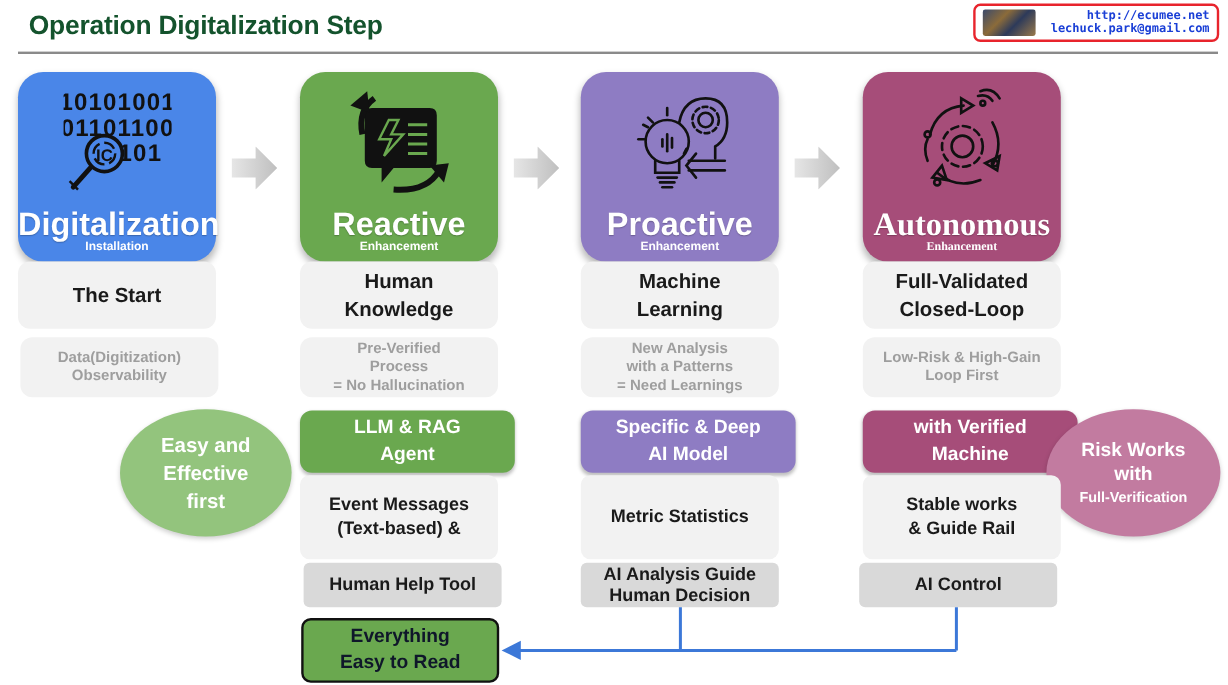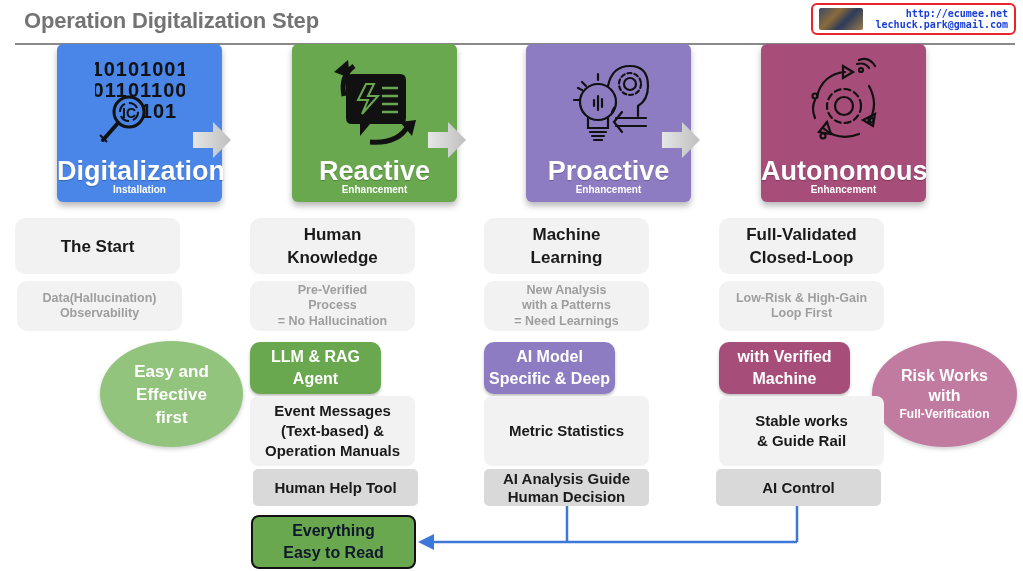--- a/index.html
+++ b/index.html
@@ -1,42 +1,42 @@
 <!DOCTYPE html>
 <html><head>
 <meta charset="utf-8">
 <style>
   * { box-sizing: border-box; margin: 0; padding: 0; }
   html, body { width: 1023px; height: 571px; background: #ffffff; overflow: hidden; }
   body { position: relative; font-family: "Liberation Sans", "DejaVu Sans", sans-serif; color: #111; }
 
-  .title { position: absolute; left: 24px; top: 8px; font-size: 22px; font-weight: bold; color: #737373; letter-spacing: -0.2px; }
+  .title { position: absolute; left: 24px; top: 8px; font-size: 22px; font-weight: bold; color: #14532d; letter-spacing: -0.2px; }
   .title-rule { position: absolute; left: 15px; top: 43px; width: 1000px; height: 2px; background: #8a8a8a; }
 
   .contact { position: absolute; left: 811px; top: 3px; width: 205px; height: 32px; border: 2px solid #e8242c; border-radius: 6px; background: #fff; display: flex; align-items: center; padding: 0 6px; }
   .contact .thumb { width: 44px; height: 22px; border-radius: 2px; background: linear-gradient(135deg, #3b4a6b 0%, #8b6b3a 35%, #2d3a5a 60%, #9a7a4a 100%); flex: none; }
   .contact .lines { flex: 1; text-align: right; font-family: "DejaVu Sans Mono", monospace; font-size: 10px; font-weight: bold; color: #1a3fd6; line-height: 11px; }
 
-  .hero { position: absolute; top: 44px; width: 165px; height: 158px; border-radius: 6px; color: #fff; text-align: center; box-shadow: 0 4px 6px rgba(0,0,0,0.28); margin-left: 42px; }
+  .hero { position: absolute; top: 60px; width: 165px; height: 158px; border-radius: 21px; color: #fff; text-align: center; box-shadow: 0 4px 6px rgba(0,0,0,0.28); }
   .hero .icon { position: absolute; left: 50%; top: 12px; width: 90px; height: 96px; margin-left: -45px; }
   .hero .h-title { position: absolute; left: 0; right: 0; top: 112px; font-size: 27px; font-weight: bold; text-shadow: 0 1px 1px rgba(0,0,0,0.25); }
   .hero .h-sub { position: absolute; left: 0; right: 0; top: 140px; font-size: 10px; font-weight: bold; }
 
   .h1 { left: 15px; background: #4a86e8; }
   .h2 { left: 250px; background: #6aa84f; }
   .h3 { left: 484px; background: #8e7cc3; }
-  .h4 { left: 719px; background: #a64d79; }
+  .h4 { left: 719px; background: #a64d79; font-family: Liberation Serif, serif; }
 
   .step-arrow { position: absolute; top: 122px; width: 38px; height: 36px; }
 
   .box { position: absolute; border-radius: 10px; display: flex; align-items: center; justify-content: center; text-align: center; font-weight: bold; }
   .stage { top: 218px; width: 165px; height: 56px; background: #f2f2f2; font-size: 17px; color: #1a1a1a; line-height: 23px; }
   .desc { top: 281px; width: 165px; height: 50px; background: #f2f2f2; font-size: 12.5px; color: #9e9e9e; line-height: 15.5px; }
 
-  .tool { top: 342px; width: 131px; height: 52px; color: #fff; font-size: 16px; line-height: 22px; box-shadow: 0 2px 3px rgba(0,0,0,0.25); }
+  .tool { top: 342px; width: 179px; height: 52px; color: #fff; font-size: 16px; line-height: 22px; box-shadow: 0 2px 3px rgba(0,0,0,0.25); }
   .tool.t2 { background: #6aa84f; }
   .tool.t3 { background: #8e7cc3; }
   .tool.t4 { background: #a64d79; }
 
   .detail { top: 396px; width: 165px; height: 70px; background: #f2f2f2; font-size: 15px; color: #1a1a1a; line-height: 20px; border-radius: 8px; }
   .role { top: 469px; width: 165px; height: 37px; background: #d9d9d9; font-size: 15px; color: #1a1a1a; line-height: 18px; border-radius: 5px; }
 
   .bubble { position: absolute; border-radius: 50%; color: #fff; font-weight: bold; text-align: center; display: flex; flex-direction: column; justify-content: center; align-items: center; box-shadow: 0 2px 4px rgba(0,0,0,0.2); }
   .bubble.b1 { left: 100px; top: 341px; width: 143px; height: 106px; background: #93c47d; font-size: 17px; line-height: 23px; }
   .bubble.b2 { left: 872px; top: 341px; width: 145px; height: 106px; background: #c27ba0; }
@@ -186,21 +186,21 @@
 </div>
 <div class="box stage" style="left:719px">
   <div>
       <div>Full-Validated</div>
       <div>Closed-Loop</div>
     </div>
 </div>
 
 <div class="box desc" style="left:17px">
   <div>
-      <div>Data(Hallucination)</div>
+      <div>Data(Digitization)</div>
       <div>Observability</div>
     </div>
 </div>
 <div class="box desc" style="left:250px">
   <div>
       <div>Pre-Verified</div>
       <div>Process</div>
       <div>= No Hallucination</div>
     </div>
 </div>
@@ -225,42 +225,41 @@
 </div>
 
 <div class="box tool t2" style="left:250px">
   <div>
       <div>LLM &amp; RAG</div>
       <div>Agent</div>
     </div>
 </div>
 <div class="box tool t3" style="left:484px">
   <div>
+      <div>Specific &amp; Deep</div>
       <div>AI Model</div>
-      <div>Specific &amp; Deep</div>
     </div>
 </div>
 <div class="box tool t4" style="left:719px">
   <div>
       <div>with Verified</div>
       <div>Machine</div>
     </div>
 </div>
 
 <div class="bubble b2">
   <div class="l1">Risk Works</div>
   <div class="l1">with</div>
   <div class="l3">Full-Verification</div>
 </div>
 
 <div class="box detail" style="left:250px">
   <div>
       <div>Event Messages</div>
       <div>(Text-based) &amp;</div>
-      <div>Operation Manuals</div>
     </div>
 </div>
 <div class="box detail" style="left:484px">
   <div>
       <div>Metric Statistics</div>
     </div>
 </div>
 <div class="box detail" style="left:719px">
   <div>
       <div>Stable works</div>

